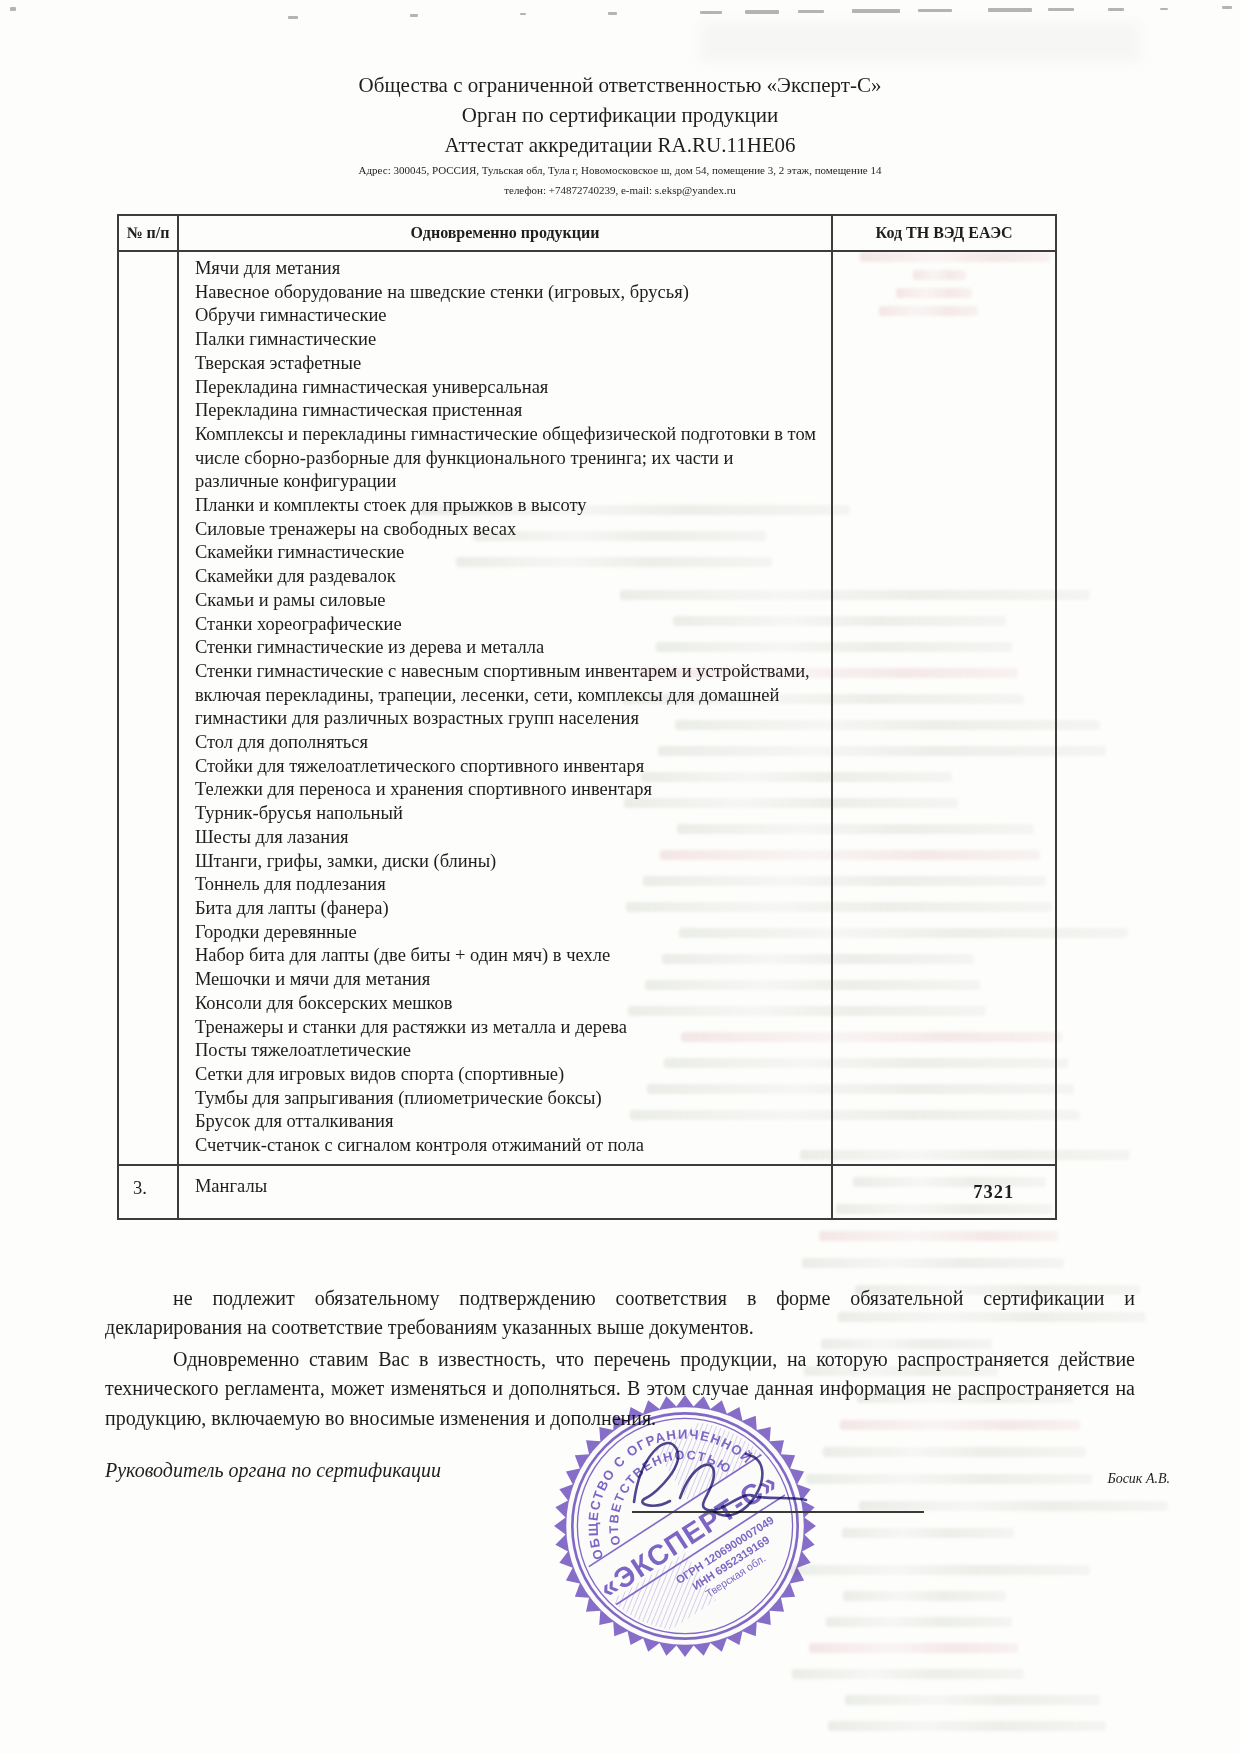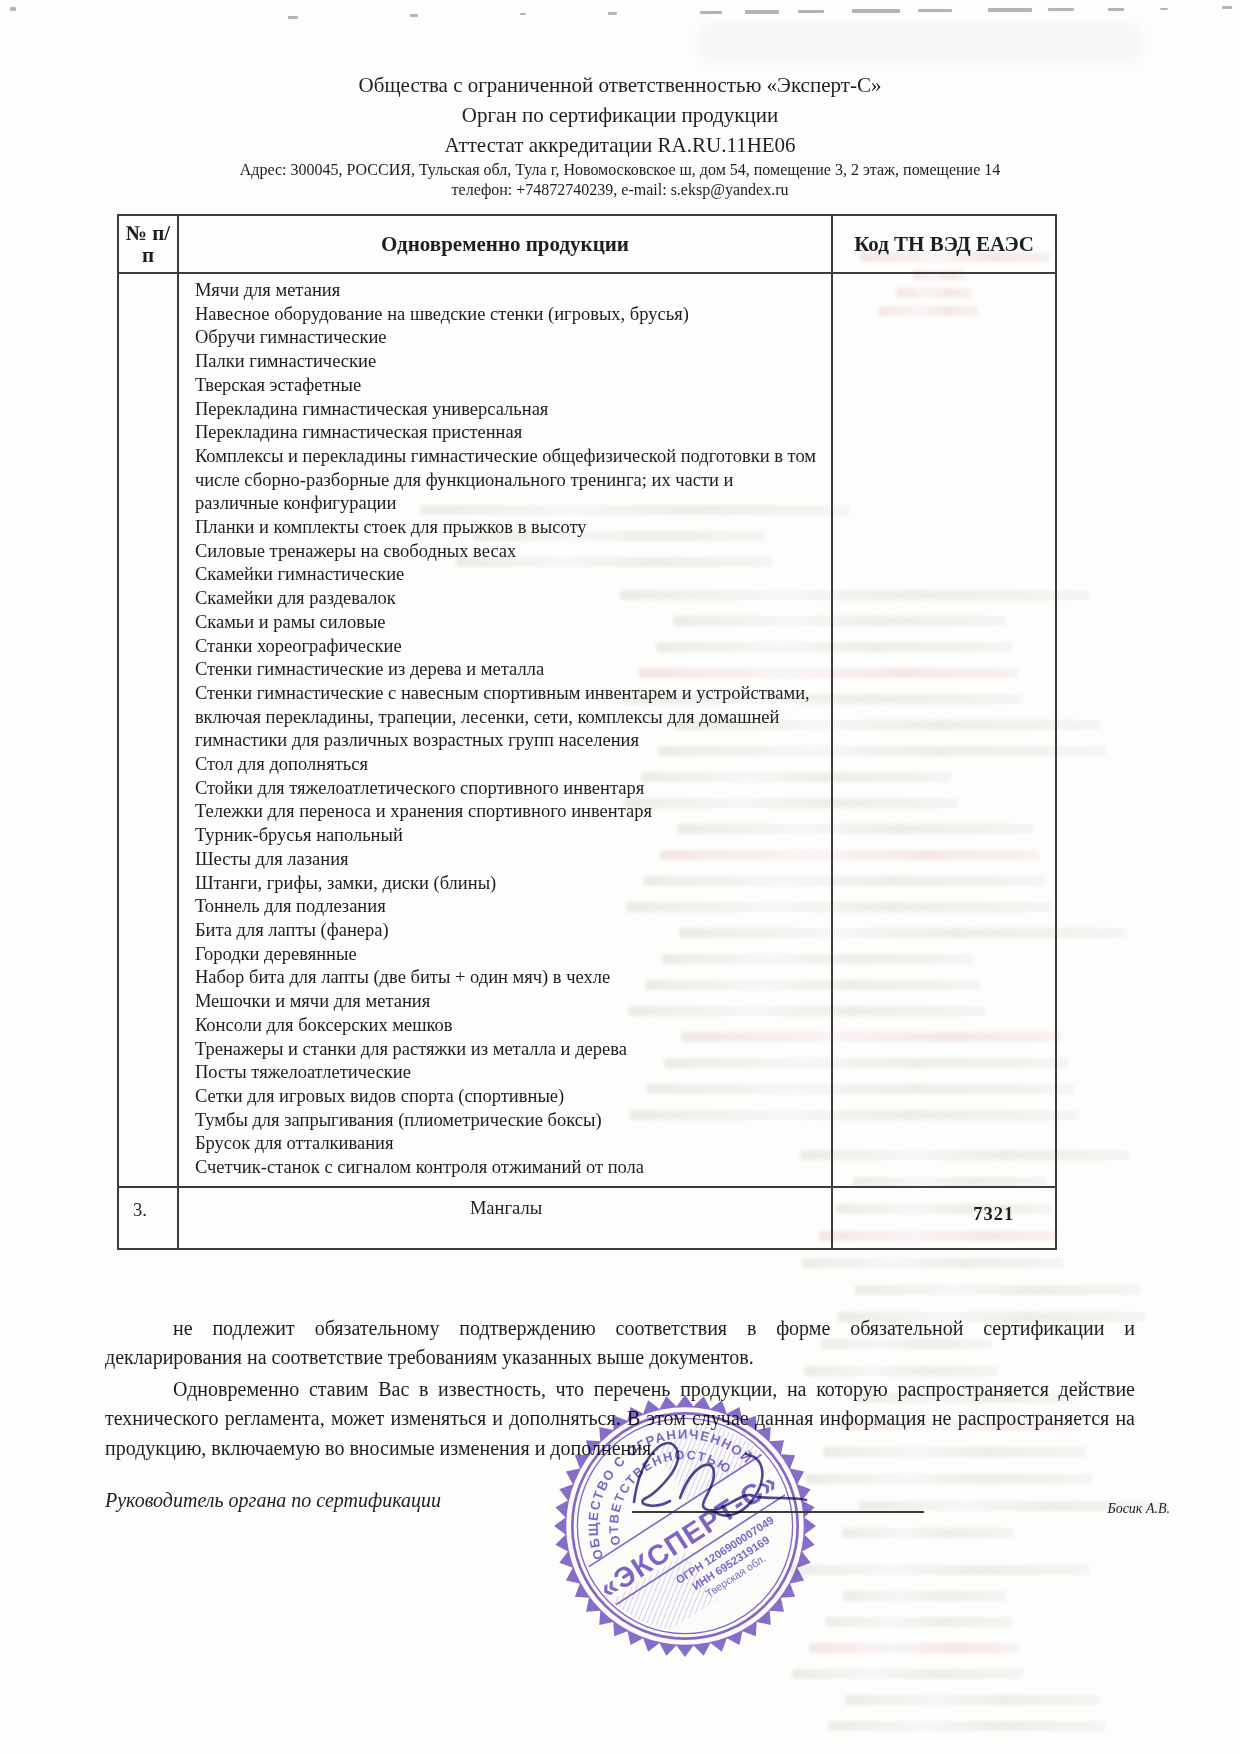--- a/index.html
+++ b/index.html
@@ -1,32 +1,32 @@
 <!DOCTYPE html>
 <html><head>
 <meta charset="utf-8">
 <style>
   html,body{margin:0;padding:0;background:#ffffff;}
   .page{position:relative;width:1240px;height:1754px;background:#fdfdfc;overflow:hidden;
         font-family:"Liberation Serif","DejaVu Serif",serif;color:#1e1e1e;}
   
   .doc-header{padding-top:70px;text-align:center;position:relative;z-index:2;}
   .h-line{font-size:21px;line-height:30px;}
-  .h-sub{font-size:16px;line-height:20px;}
+  .h-sub{font-size:11px;line-height:20px;}
   
   table.products{border-collapse:collapse;margin:14px 0 0 117px;width:940px;position:relative;z-index:2;
                  background:transparent;}
   table.products, table.products th, table.products td{border:2px solid #3c3c3c;}
-  table.products th{font-size:21px;font-weight:bold;padding:6px 4px;text-align:center;line-height:22px;border-radius:10px;}
+  table.products th{font-size:16px;font-weight:bold;padding:6px 4px;text-align:center;line-height:22px;border-radius:10px;}
   table.products td{vertical-align:top;font-size:18.5px;}
   col.c-num{width:60px;} col.c-name{width:656px;} col.c-code{width:224px;}
   td.cell-items{padding:5px 14px 6px 16px;}
   .item-line{line-height:23.7px;white-space:normal;}
   td.cell-num{font-size:19px;padding:12px 0 0 14px;vertical-align:top;}
-  td.cell-name2{font-size:19px;padding:10px 14px 29px 16px;text-align:center;}
+  td.cell-name2{font-size:19px;padding:10px 14px 21px 16px;}
   td.cell-code2{font-size:19px;font-weight:bold;padding:16px 0 0 140px;letter-spacing:1px;}
   
   .body-text{margin:64px 81px 0 105px;width:1030px;position:relative;z-index:2;}
   .body-text p{margin:0 0 2px 0;font-size:20px;line-height:29.5px;text-align:justify;text-indent:68px;}
   
   .sig-row{position:relative;margin:26px 0 0 0;height:40px;z-index:7;font-style:italic;}
   .sig-role{position:absolute;left:105px;top:0;font-size:20px;}
   .sig-name{position:absolute;right:70px;top:12px;font-size:14px;}
   .sig-line{position:absolute;left:632px;top:1511px;width:292px;height:2px;background:#3a3a3a;z-index:7;}
   

